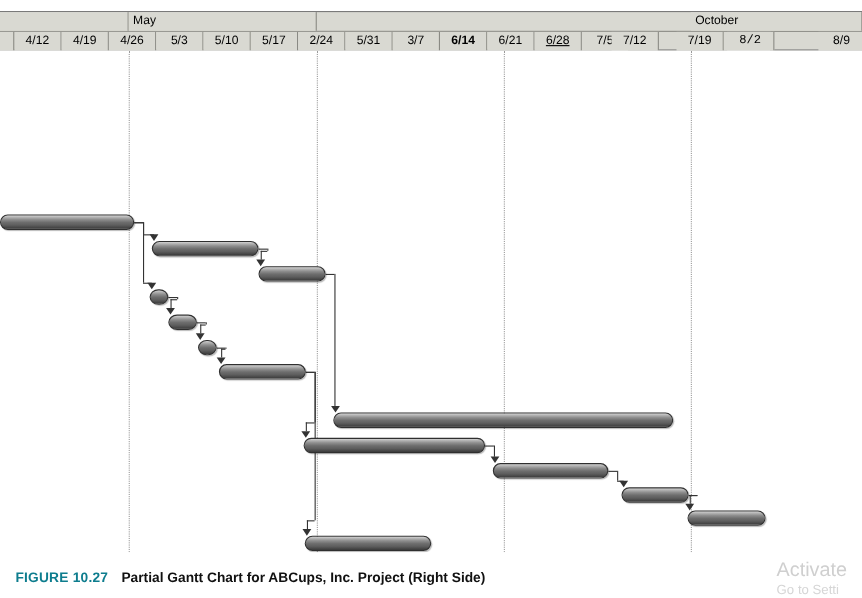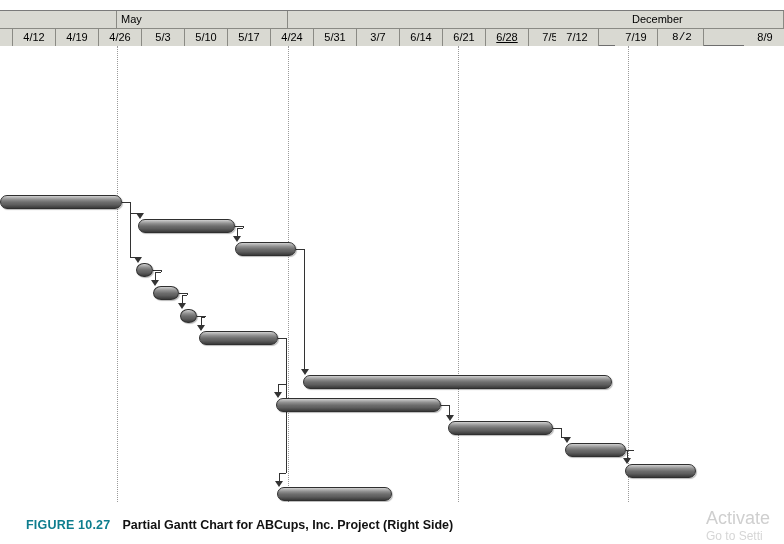--- a/index.html
+++ b/index.html
@@ -127,21 +127,21 @@
     width: 0;
     height: 0;
     border-left: 4px solid transparent;
     border-right: 4px solid transparent;
     border-top: 6px solid #333333;
   }
 
   
   .caption {
     position: absolute;
-    left: 26px;
+    left: 14px;
     top: 518px;
     font-size: 12.5px;
     font-weight: bold;
     white-space: nowrap;
   }
   .caption .fig-label {
     color: #0e7d8e;
     letter-spacing: 0.2px;
   }
   .caption .fig-title {
@@ -169,33 +169,33 @@
 </style>
 </head>
 <body>
 
 <div id="gantt">
 
   <div class="timescale">
     <div class="tier tier-month" id="tier-month">
         <div class="tcell" style="left: 0px; width: 117px;"></div>
         <div class="tcell" style="left: 117px; width: 171px;">May</div>
-        <div class="tcell" style="left: 628px; width: 156px;">December</div>
+        <div class="tcell" style="left: 628px; width: 156px;">October</div>
       </div>
     <div class="tier tier-week" id="tier-week">
         <div class="tcell" style="left: 13px; width: 43px;">4/12</div>
         <div class="tcell" style="left: 56px; width: 43px;">4/19</div>
         <div class="tcell" style="left: 99px; width: 43px;">4/26</div>
         <div class="tcell" style="left: 142px; width: 43px;">5/3</div>
         <div class="tcell" style="left: 185px; width: 43px;">5/10</div>
         <div class="tcell" style="left: 228px; width: 43px;">5/17</div>
-        <div class="tcell" style="left: 271px; width: 43px;">4/24</div>
+        <div class="tcell" style="left: 271px; width: 43px;">2/24</div>
         <div class="tcell" style="left: 314px; width: 43px;">5/31</div>
         <div class="tcell" style="left: 357px; width: 43px;">3/7</div>
-        <div class="tcell" style="left: 400px; width: 43px;">6/14</div>
+        <div class="tcell" style="left: 400px; width: 43px; font-weight: bold;">6/14</div>
         <div class="tcell" style="left: 443px; width: 43px;">6/21</div>
         <div class="tcell" style="left: 486px; width: 43px; text-decoration: underline;">6/28</div>
         <div class="tcell" style="left: 529px; width: 43px;">7/5</div>
         <div class="tcell" style="left: 556px; width: 43px;">7/12</div>
         <div class="tcell" style="left: 615px; width: 43px;">7/19</div>
         <div class="tcell" style="left: 658px; width: 43px;">7/26</div>
         <div class="tcell" style="left: 661px; width: 43px; font-family: Liberation Mono, monospace;">8/2</div>
         <div class="tcell" style="left: 744px; width: 43px;">8/9</div>
         <div class="tcell" style="left: 0px; width: 13px;"></div>
       </div>

